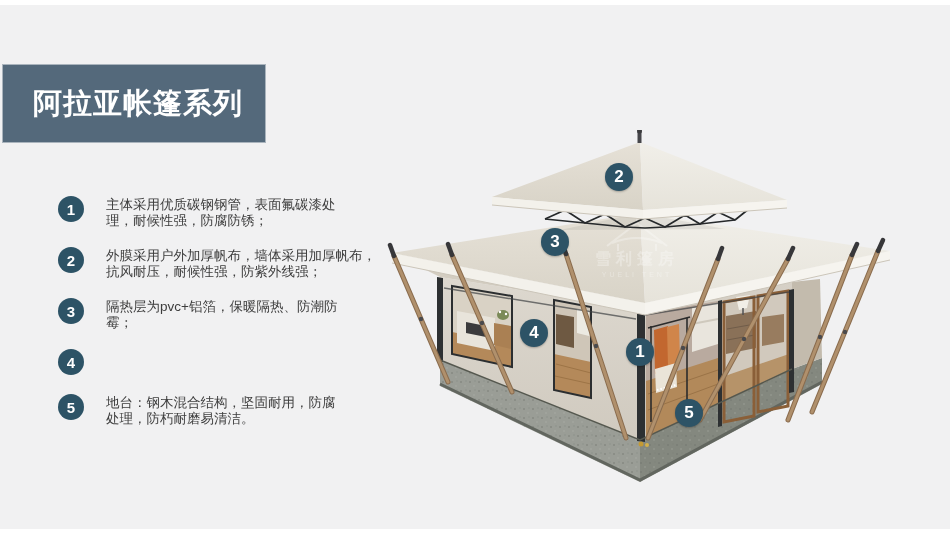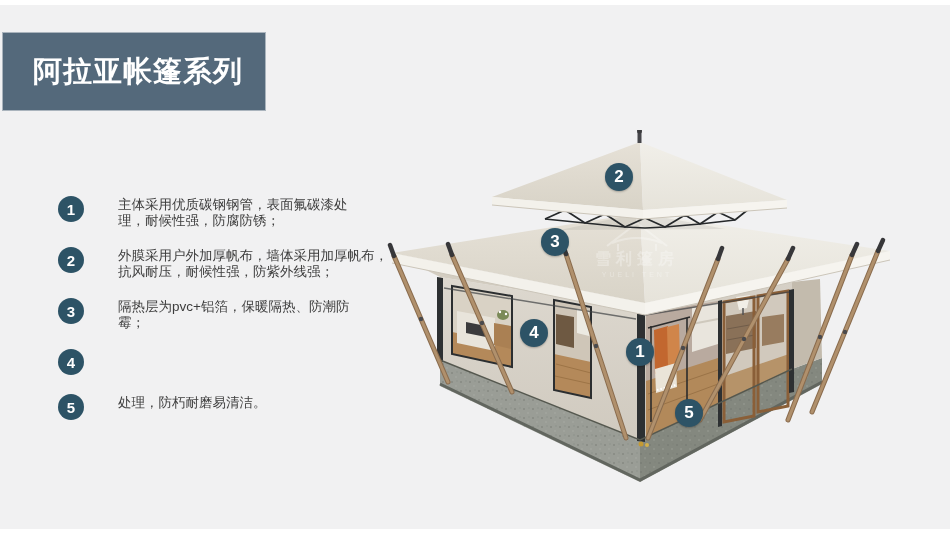--- a/index.html
+++ b/index.html
@@ -5,34 +5,34 @@
   html,body{margin:0;padding:0}
   body{
     width:950px;height:534px;position:relative;overflow:hidden;
     background:#f1f1f2;
     font-family:"Liberation Sans","DejaVu Sans",sans-serif;
   }
   .strip{position:absolute;left:0;right:0;height:5px;background:#ffffff}
   .strip.top{top:0}
   .strip.bottom{bottom:0}
   .banner{
-    position:absolute;left:2px;top:32px;width:264px;height:79px;
+    position:absolute;left:2px;top:64px;width:264px;height:79px;
     background:#54697b;border:1px solid rgba(255,255,255,.5);
     box-sizing:border-box;display:flex;align-items:center;padding-left:30px;
     color:#ffffff;font-size:29px;font-weight:bold;letter-spacing:1px;
     white-space:nowrap;
   }
   .features{position:absolute;left:58px;top:197px;width:340px}
   .feature{display:flex;align-items:flex-start;margin-bottom:20px}
   .fnum{
     flex:0 0 26px;width:26px;height:26px;border-radius:50%;
     background:#2d5366;color:#fff;font-size:15px;font-weight:bold;
     display:flex;align-items:center;justify-content:center;margin-top:-1px;
   }
-  .flines{margin-left:34px;color:#3d3d3d;font-size:13.5px;line-height:15.5px;white-space:nowrap}
+  .flines{margin-left:22px;color:#3d3d3d;font-size:13.5px;line-height:15.5px;white-space:nowrap}
   .tent{position:absolute;left:385px;top:130px;width:515px;height:360px}
   .callouts{position:absolute;left:0;top:0;width:950px;height:534px;pointer-events:none}
   .callout{
     position:absolute;width:28px;height:28px;border-radius:50%;
     background:#2d5366;color:#fff;font-size:17px;font-weight:bold;
     display:flex;align-items:center;justify-content:center;
     transform:translate(-50%,-50%);box-shadow:0 1px 2px rgba(0,0,0,.25);
   }
 </style>
 </head>
@@ -70,20 +70,21 @@
       </div>
   </div>
 
   <div class="feature">
     <div class="fnum">4</div>
   </div>
 
   <div class="feature">
     <div class="fnum">5</div>
     <div class="flines">
+        <div class="fline">地台：钢木混合结构，坚固耐用，防腐</div>
         <div class="fline">处理，防朽耐磨易清洁。</div>
       </div>
   </div>
 </div>
 
 <div class="tent">
   <svg width="515" height="360" viewBox="385 138 515 360" xmlns="http://www.w3.org/2000/svg">
     <defs>
       <linearGradient id="roofL" x1="0" y1="0" x2="0" y2="1">
         <stop offset="0" stop-color="#e6e1d7"></stop>

